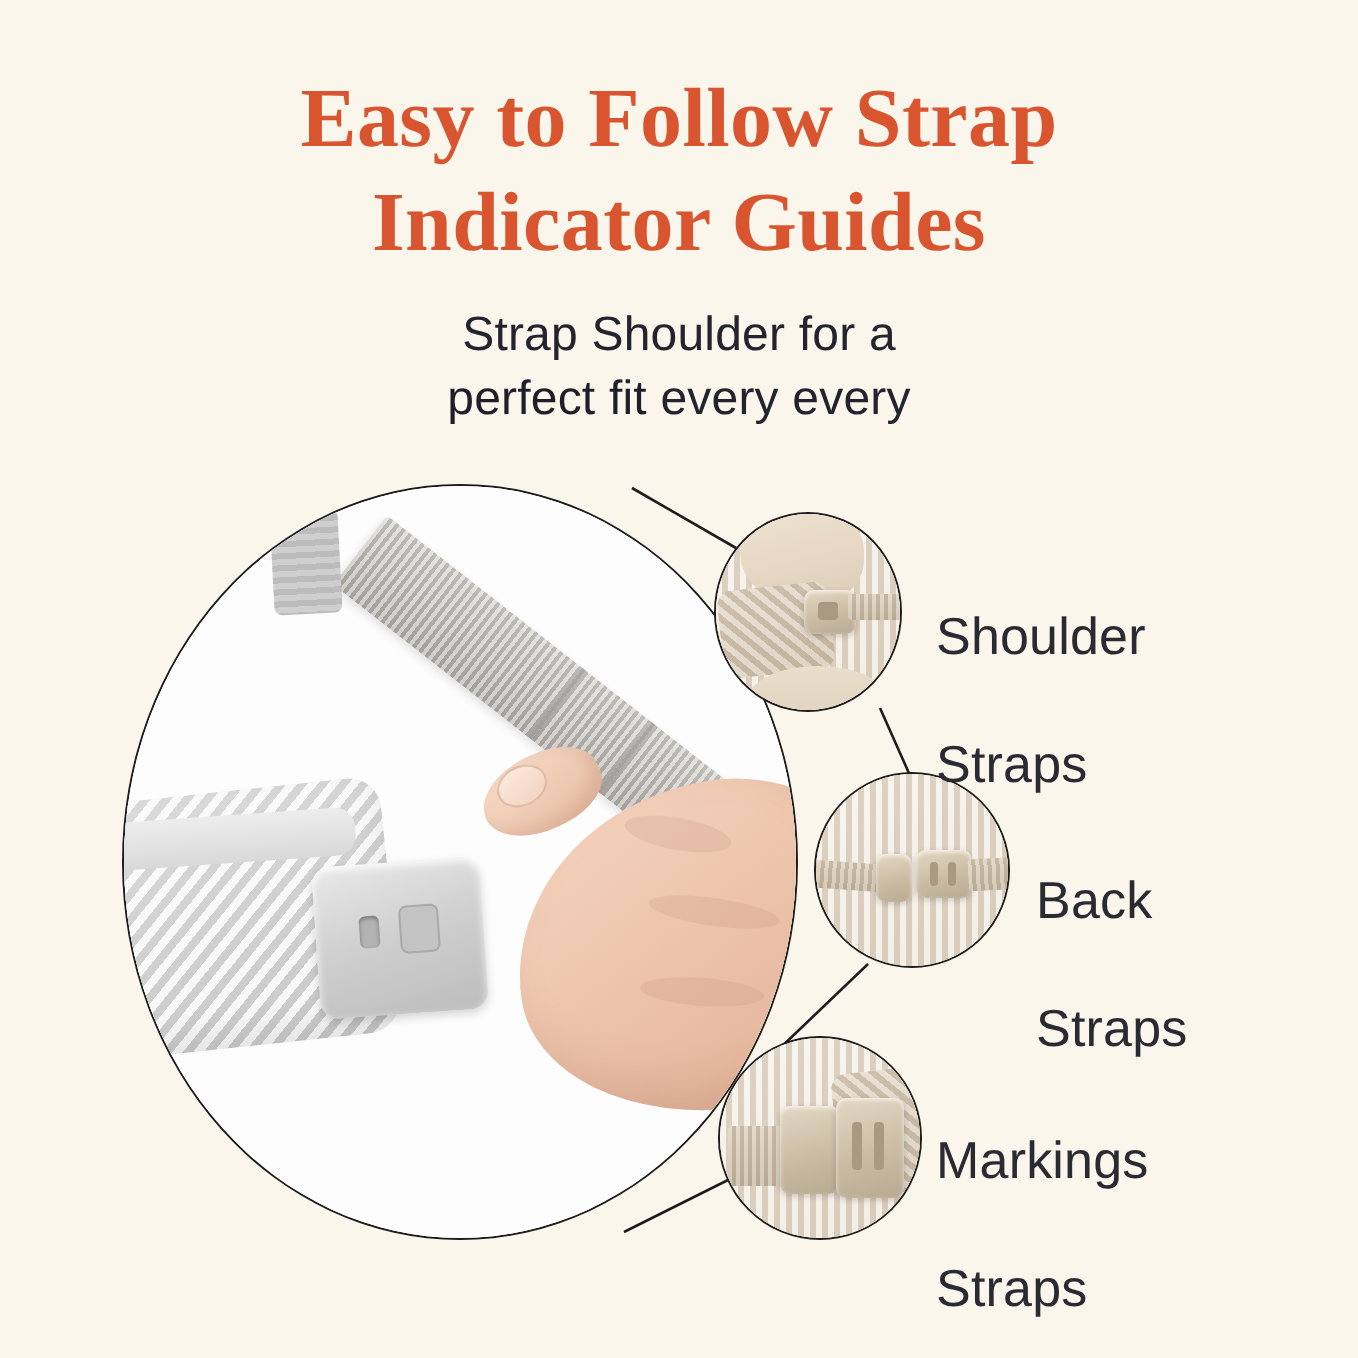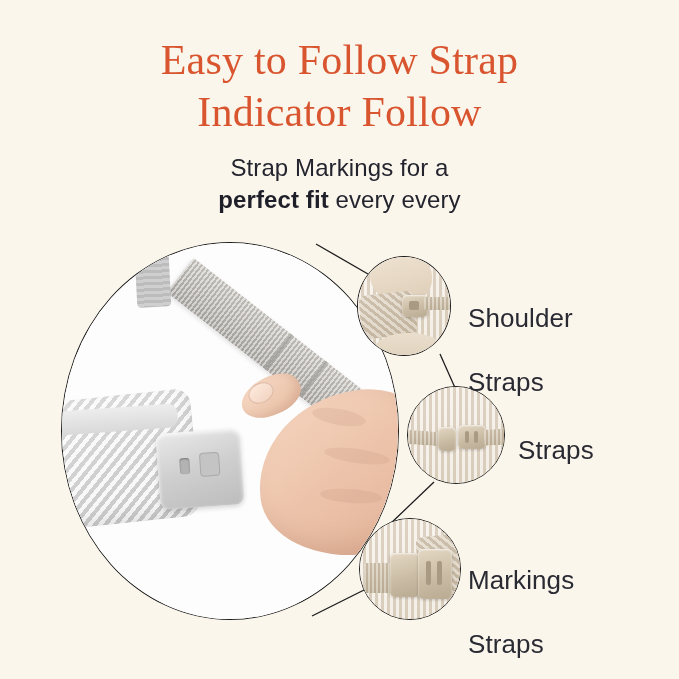--- a/index.html
+++ b/index.html
@@ -29,41 +29,41 @@
     width: 679px;
     text-align: center;
     padding-top: 34px;
   }
   .headline {
     font-family: "Liberation Serif", "DejaVu Serif", serif;
     color: #d9552f;
     font-size: 42px;
     line-height: 52px;
     letter-spacing: 0.2px;
-    font-weight: 400;
+    font-weight: 700;
     margin: 0;
     padding: 0 90px;
   }
   .headline .hl-line {
     display: block;
   }
 
   .subhead {
     margin: 14px 0 0 0;
     color: #24242f;
     font-size: 24px;
     line-height: 32px;
     font-weight: 400;
     letter-spacing: 0.1px;
   }
   .subhead .sub-line {
     display: block;
   }
   .subhead b {
-    font-weight: 700;
+    font-weight: 400;
     color: #1f1f29;
   }
 
   
   .figure {
     position: absolute;
     left: 16px;
     top: 230px;
     width: 679px;
     height: 420px;
@@ -324,24 +324,24 @@
   .label .lbl-line { display: block; }
 </style>
 </head>
 <body>
 
 <div class="page">
 
   <div class="header">
     <h1 class="headline">
       <span class="hl-line">Easy to Follow Strap</span>
-      <span class="hl-line">Indicator Follow</span>
+      <span class="hl-line">Indicator Guides</span>
     </h1>
     <p class="subhead">
-      <span class="sub-line">Strap Markings for a</span>
+      <span class="sub-line">Strap Shoulder for a</span>
       <span class="sub-line"><b>perfect fit</b><span> every every</span></span>
     </p>
   </div>
 
   <div class="figure">
 
     <svg class="leader-svg" viewBox="0 0 679 420">
       <path d="M300 14 L352 44" stroke="#1d1d1d" stroke-width="1.3" fill="none"></path>
       <path d="M424 124 L440 160" stroke="#1d1d1d" stroke-width="1.3" fill="none"></path>
       <path d="M418 252 L372 296" stroke="#1d1d1d" stroke-width="1.3" fill="none"></path>
@@ -399,20 +399,21 @@
       <div class="co-buckle" style="left:58px; top:30px; width:34px; height:50px;"></div>
       <div class="co-slot" style="left:66px; top:42px; width:5px; height:24px;"></div>
       <div class="co-slot" style="left:77px; top:42px; width:5px; height:24px;"></div>
     </div>
 
     <div class="label l1">
       <span class="lbl-line">Shoulder</span>
       <span class="lbl-line">Straps</span>
     </div>
     <div class="label l2">
+      <span class="lbl-line">Back</span>
       <span class="lbl-line">Straps</span>
     </div>
     <div class="label l3">
       <span class="lbl-line">Markings</span>
       <span class="lbl-line">Straps</span>
     </div>
 
   </div>
 </div>
 

